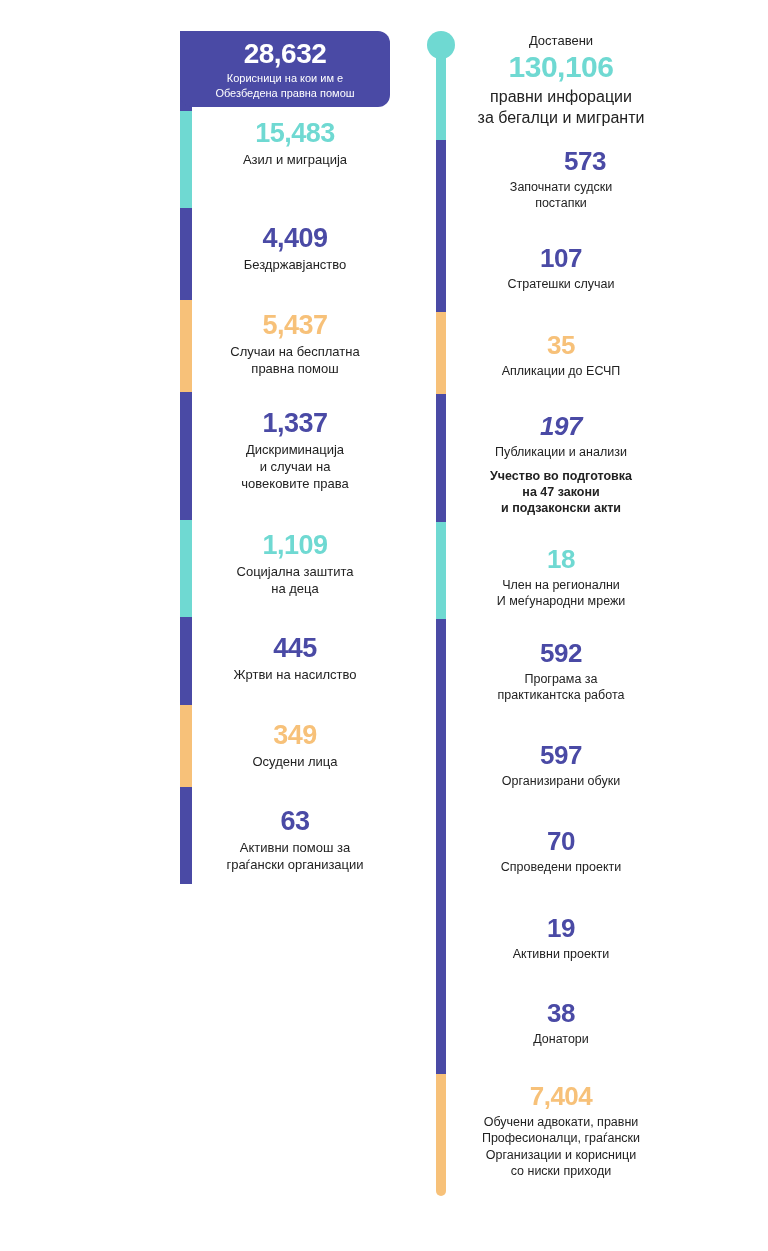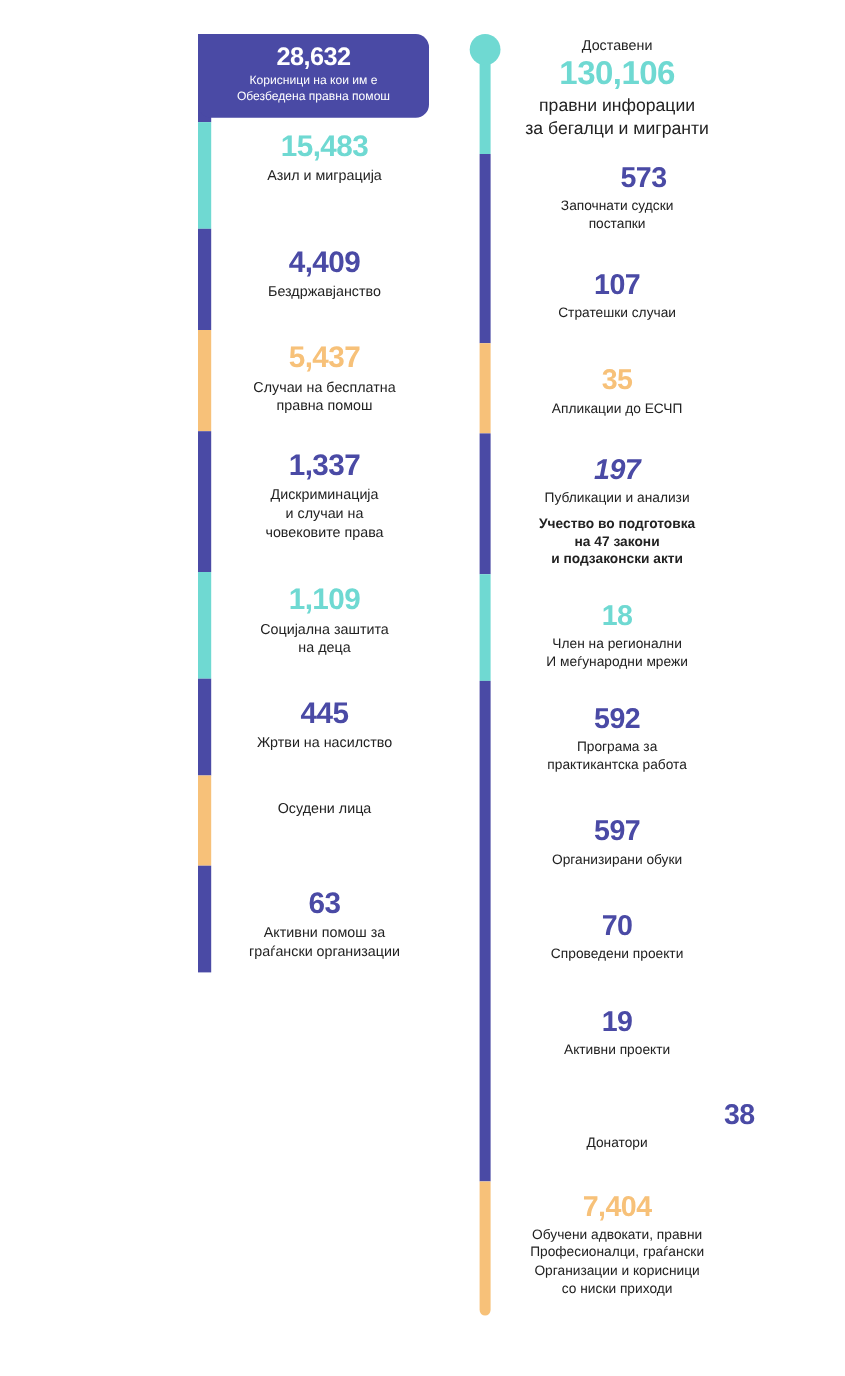--- a/index.html
+++ b/index.html
@@ -74,21 +74,21 @@
     width: 210px;
     height: 76px;
     background: #4a4aa5;
     border-radius: 0 12px 12px 12px;
     box-sizing: border-box;
     padding-top: 8px;
     text-align: center;
     color: #ffffff;
   }
   .header-card .hc-number {
-    font-size: 23px;
+    font-size: 28px;
     font-weight: bold;
     line-height: 1.05;
     letter-spacing: -0.5px;
   }
   .header-card .hc-label {
     font-size: 11px;
     line-height: 1.35;
     margin-top: 3px;
     padding: 0 12px;
   }
@@ -192,20 +192,21 @@
       </div>
       <div class="stat" style="top: 532px;">
         <div class="num" style="color: rgb(111, 217, 210);">1,109</div>
         <div class="lbl"><span>Социјална заштита</span><br><span>на деца</span></div>
       </div>
       <div class="stat" style="top: 635px;">
         <div class="num" style="color: rgb(74, 74, 165);">445</div>
         <div class="lbl"><span>Жртви на насилство</span></div>
       </div>
       <div class="stat" style="top: 722px;">
+        <div class="num" style="color: rgb(247, 193, 121);">349</div>
         <div class="lbl"><span>Осудени лица</span></div>
       </div>
       <div class="stat" style="top: 808px;">
         <div class="num" style="color: rgb(74, 74, 165);">63</div>
         <div class="lbl"><span>Активни помош за</span><br><span>граѓански организации</span></div>
       </div>
     </div>
 
   <div class="column column-right" id="right-col">
       <div class="stat hero" style="top: 33px;">
@@ -244,21 +245,21 @@
       </div>
       <div class="stat" style="top: 828px;">
         <div class="num" style="color: rgb(74, 74, 165);">70</div>
         <div class="lbl"><span>Спроведени проекти</span></div>
       </div>
       <div class="stat" style="top: 915px;">
         <div class="num" style="color: rgb(74, 74, 165);">19</div>
         <div class="lbl"><span>Активни проекти</span></div>
       </div>
       <div class="stat" style="top: 1000px;">
-        <div class="num" style="color: rgb(74, 74, 165); text-align: right;">38</div>
+        <div class="num" style="color: rgb(74, 74, 165);">38</div>
         <div class="lbl"><span>Донатори</span></div>
       </div>
       <div class="stat" style="top: 1083px;">
         <div class="num" style="color: rgb(247, 193, 121);">7,404</div>
         <div class="lbl"><span>Обучени адвокати, правни</span><br><span>Професионалци, граѓански</span><br><span>Организации и корисници</span><br><span>со ниски приходи</span></div>
       </div>
     </div>
 
 </div>
 

